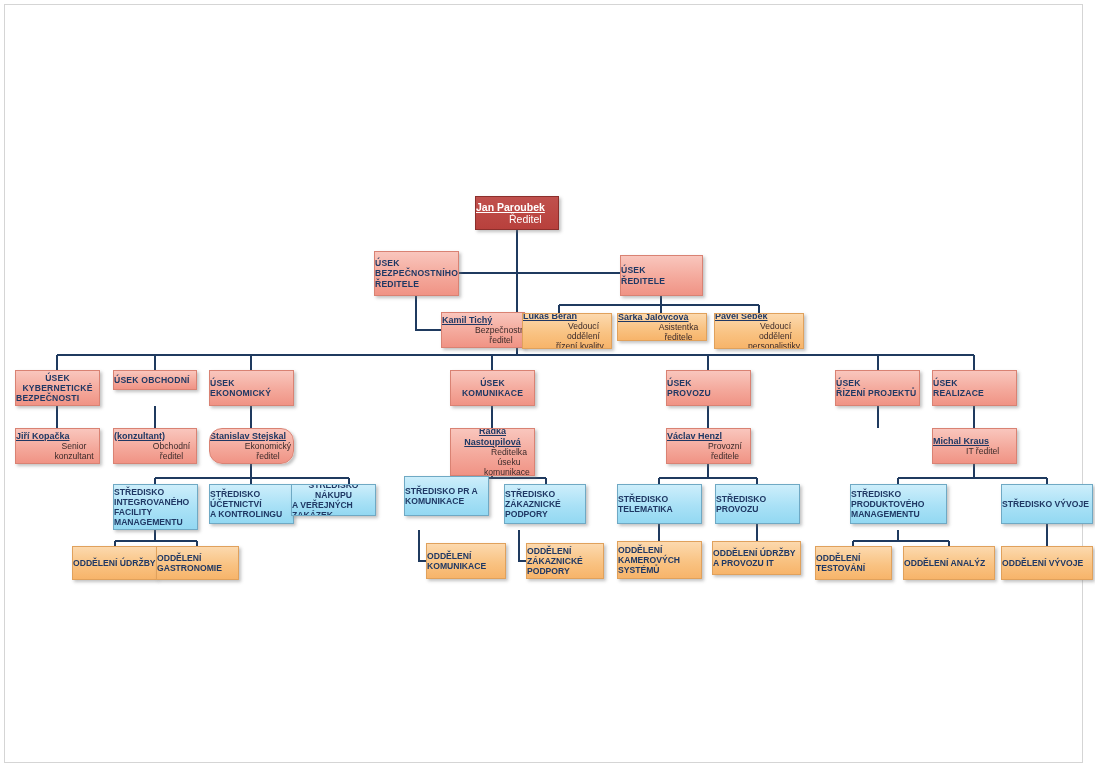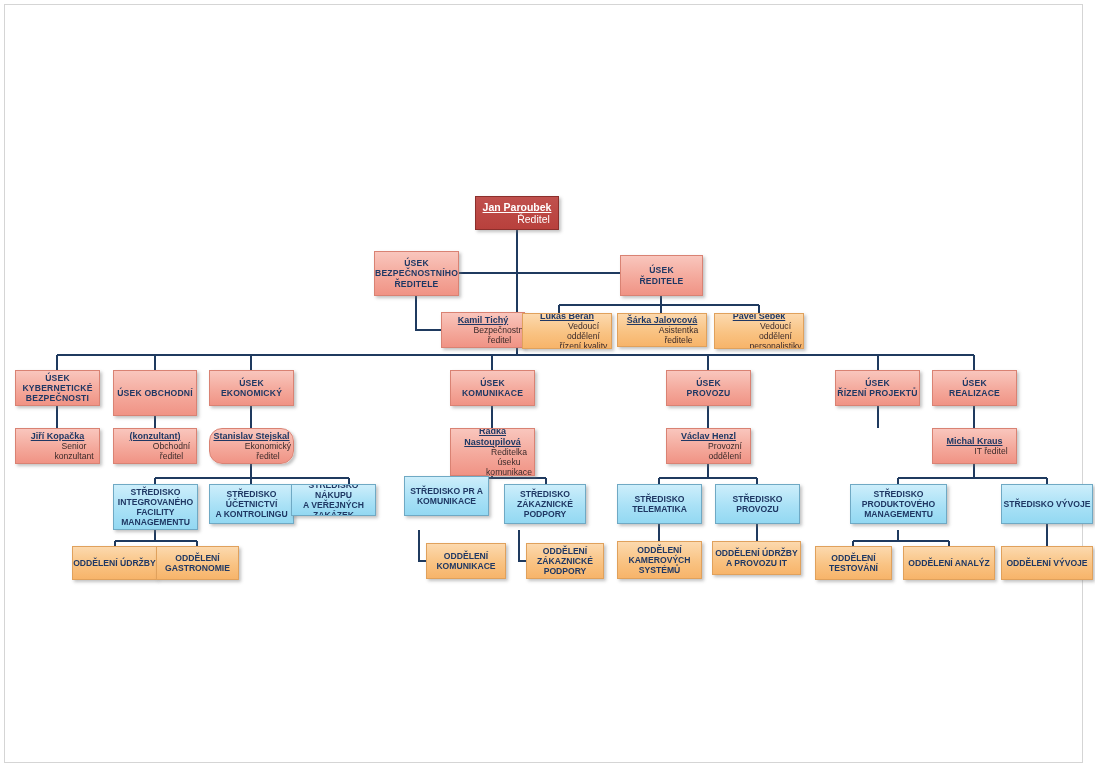--- a/index.html
+++ b/index.html
@@ -9,21 +9,21 @@
   }
   #page-border{
     position:absolute;left:4px;top:4px;width:1079px;height:759px;
     border:1px solid #d5d5d5;background:#ffffff;box-sizing:border-box;
   }
   #canvas{position:absolute;left:0;top:0;width:1095px;height:775px;}
   svg.lines{position:absolute;left:0;top:0;width:1095px;height:775px;pointer-events:none;}
 
   .node{
     position:absolute;box-sizing:border-box;
-    display:flex;flex-direction:column;align-items:center;justify-content:center;
+    display:flex;flex-direction:column;align-items:flex-start;justify-content:center;
     text-align:center;color:#1f2a44;
     border:1px solid #c0392b;
     box-shadow:2px 2px 3px rgba(120,120,120,0.45);
     overflow:hidden;
   }
   .node .title{
     font-weight:bold;text-decoration:underline;line-height:1.15;
     color:#1f3864;
   }
   .node .sub{line-height:1.18;color:#3b2a2a;padding-left:33px;}
@@ -165,41 +165,41 @@
       <div class="plain">ÚSEK</div>
       <div class="plain">ŘEDITELE</div>
     </div>
 
     <div class="node n-orange" style="left:522px;top:313px;width:90px;height:36px;">
       <div class="title">Lukáš Beran</div>
       <div class="sub">Vedoucí oddělení</div>
       <div class="sub">řízení kvality</div>
     </div>
 
-    <div class="node n-orange" style="left:617px;top:313px;width:90px;height:34px;">
+    <div class="node n-orange" style="left:617px;top:313px;width:90px;height:28px;">
       <div class="title">Šárka Jalovcová</div>
       <div class="sub">Asistentka ředitele</div>
     </div>
 
     <div class="node n-orange" style="left:714px;top:313px;width:90px;height:36px;">
       <div class="title">Pavel Šebek</div>
       <div class="sub">Vedoucí oddělení</div>
       <div class="sub">personalistiky</div>
     </div>
 
     <div class="node n-pink" style="left:15px;top:370px;width:85px;height:36px;">
       <div class="plain">ÚSEK KYBERNETICKÉ</div>
       <div class="plain">BEZPEČNOSTI</div>
     </div>
     <div class="node n-pink" style="left:15px;top:428px;width:85px;height:36px;">
       <div class="title">Jiří Kopačka</div>
       <div class="sub">Senior konzultant</div>
     </div>
 
-    <div class="node n-pink" style="left:113px;top:370px;width:84px;height:46px;">
+    <div class="node n-pink" style="left:113px;top:370px;width:84px;height:20px;">
       <div class="plain">ÚSEK OBCHODNÍ</div>
     </div>
     <div class="node n-pink" style="left:113px;top:428px;width:84px;height:36px;">
       <div class="title">(konzultant)</div>
       <div class="sub">Obchodní ředitel</div>
     </div>
 
     <div class="node n-pink" style="left:209px;top:370px;width:85px;height:36px;">
       <div class="plain">ÚSEK</div>
       <div class="plain">EKONOMICKÝ</div>
@@ -261,21 +261,21 @@
       <div class="plain">ZÁKAZNICKÉ</div>
       <div class="plain">PODPORY</div>
     </div>
 
     <div class="node n-pink" style="left:666px;top:370px;width:85px;height:36px;">
       <div class="plain">ÚSEK</div>
       <div class="plain">PROVOZU</div>
     </div>
     <div class="node n-pink" style="left:666px;top:428px;width:85px;height:36px;">
       <div class="title">Václav Henzl</div>
-      <div class="sub">Provozní oddělení</div>
+      <div class="sub">Provozní ředitele</div>
     </div>
     <div class="node n-blue" style="left:617px;top:484px;width:85px;height:40px;">
       <div class="plain">STŘEDISKO</div>
       <div class="plain">TELEMATIKA</div>
     </div>
     <div class="node n-orange" style="left:617px;top:541px;width:85px;height:38px;">
       <div class="plain">ODDĚLENÍ</div>
       <div class="plain">KAMEROVÝCH</div>
       <div class="plain">SYSTÉMŮ</div>
     </div>

